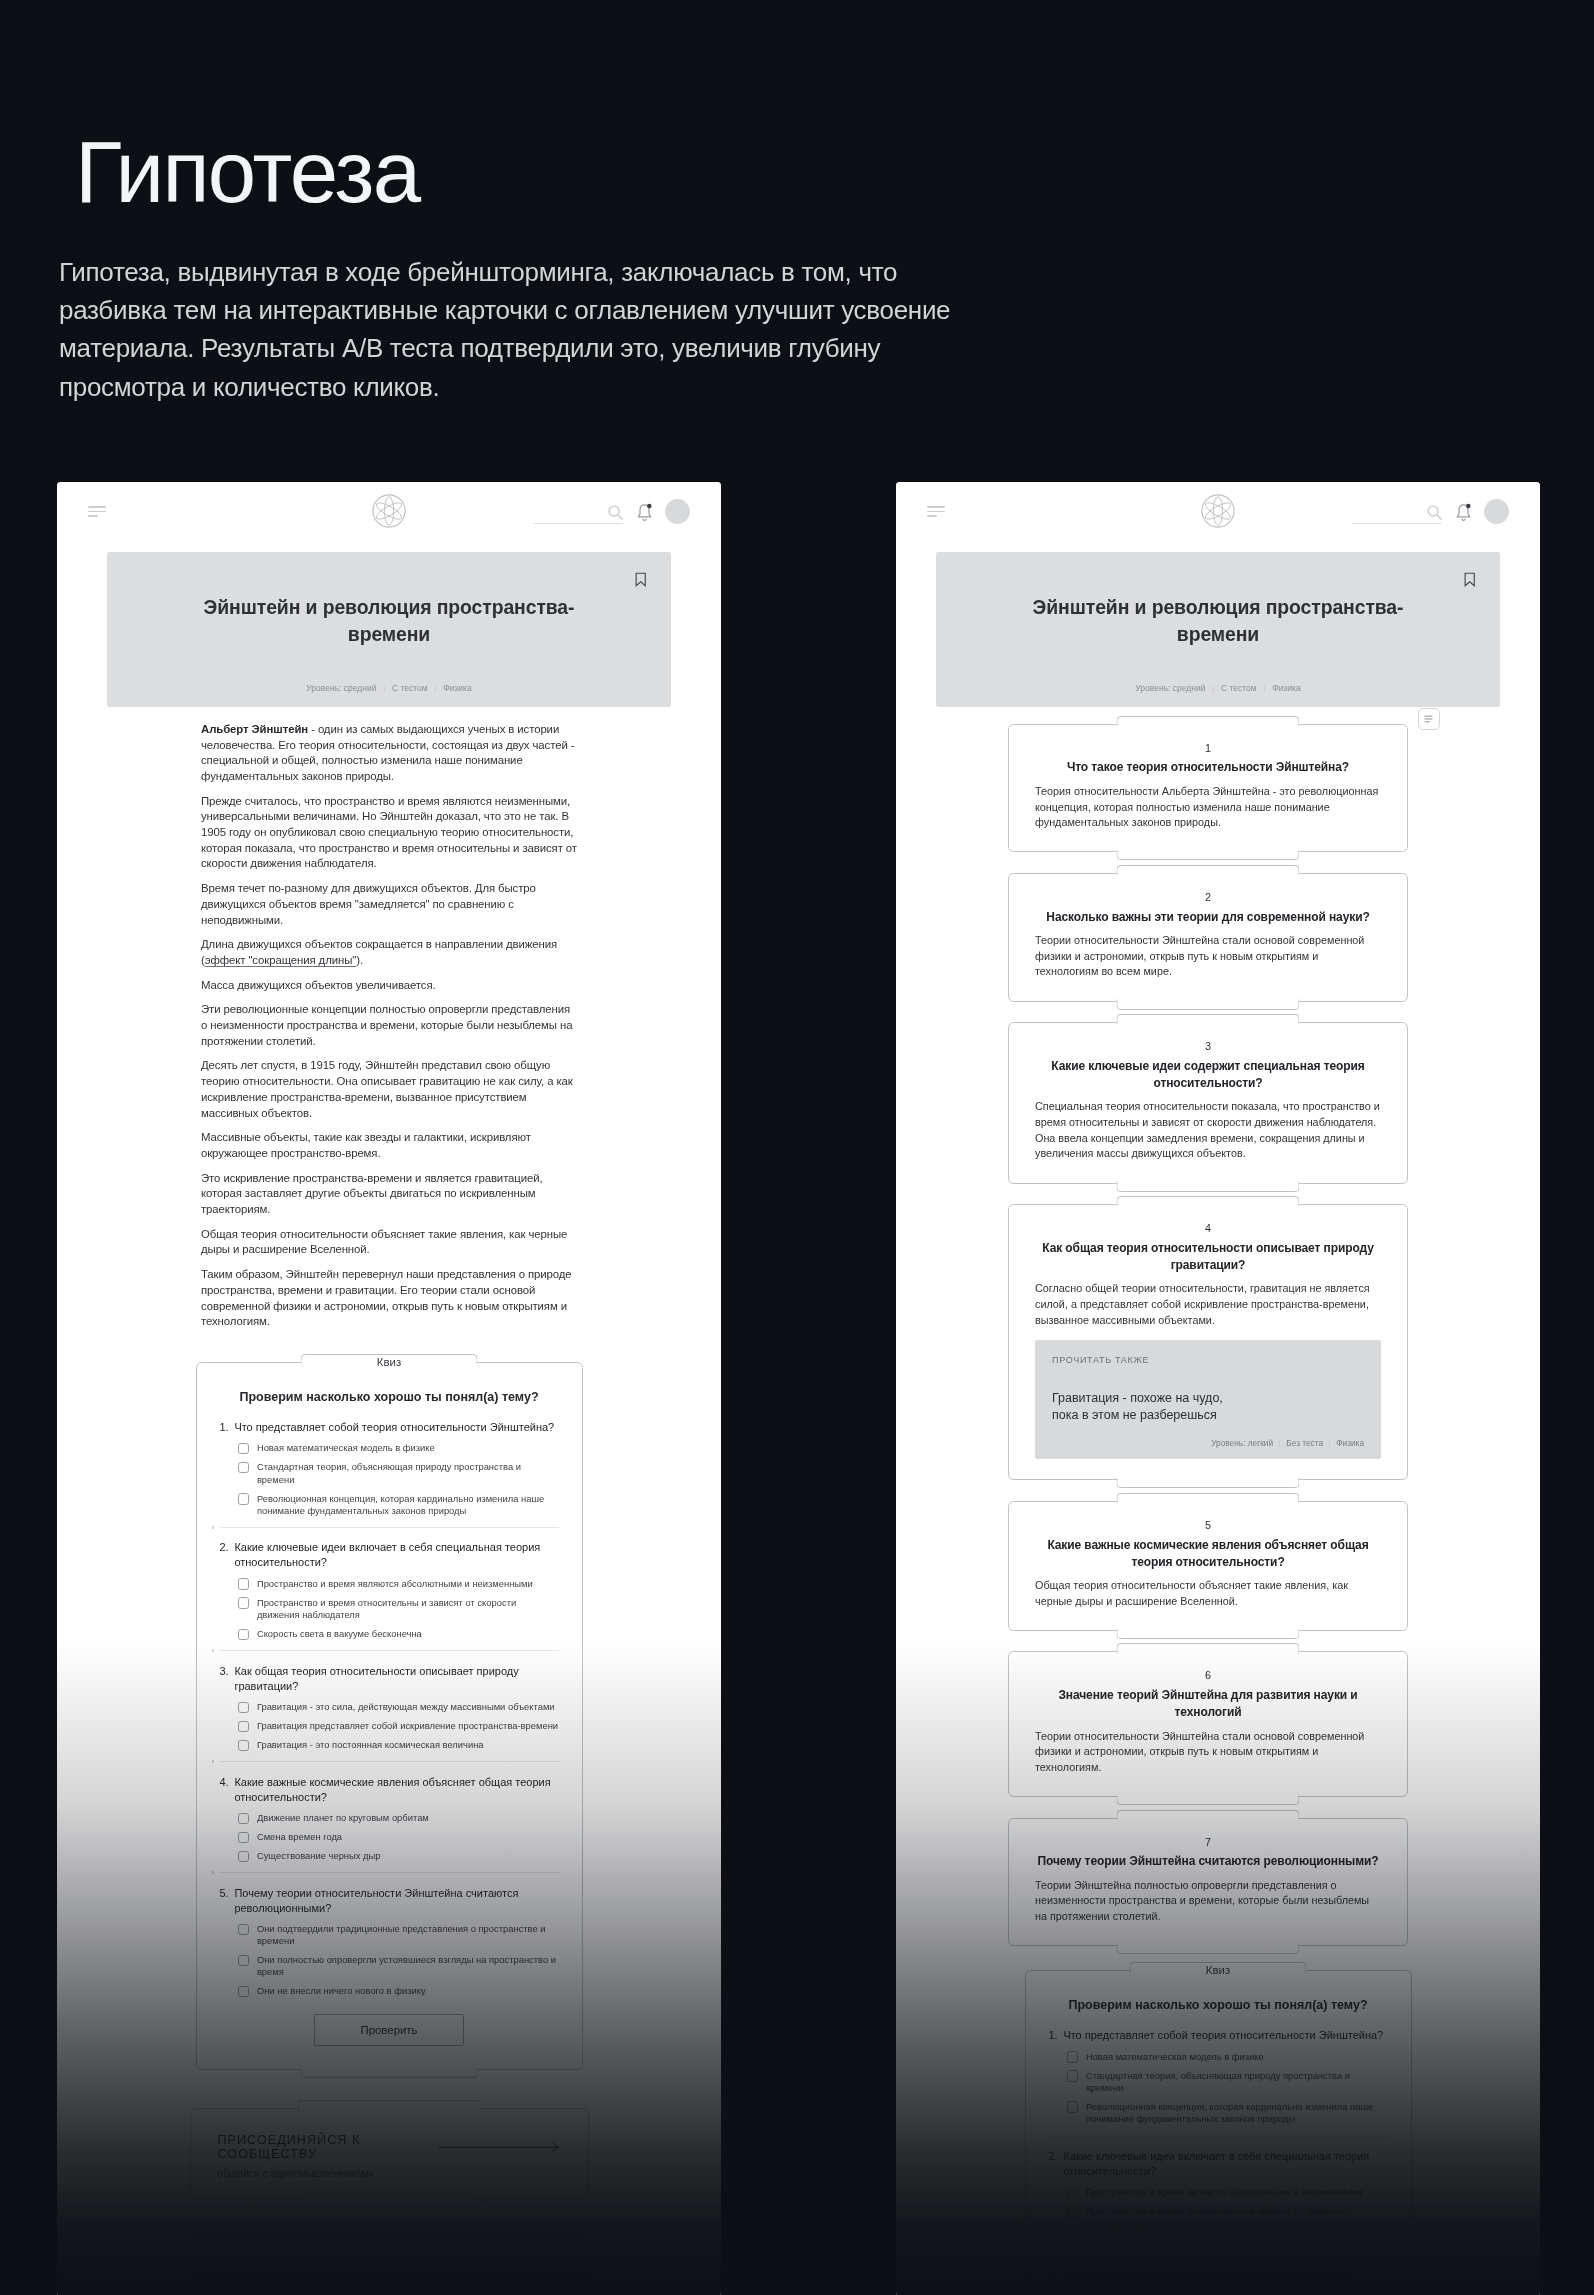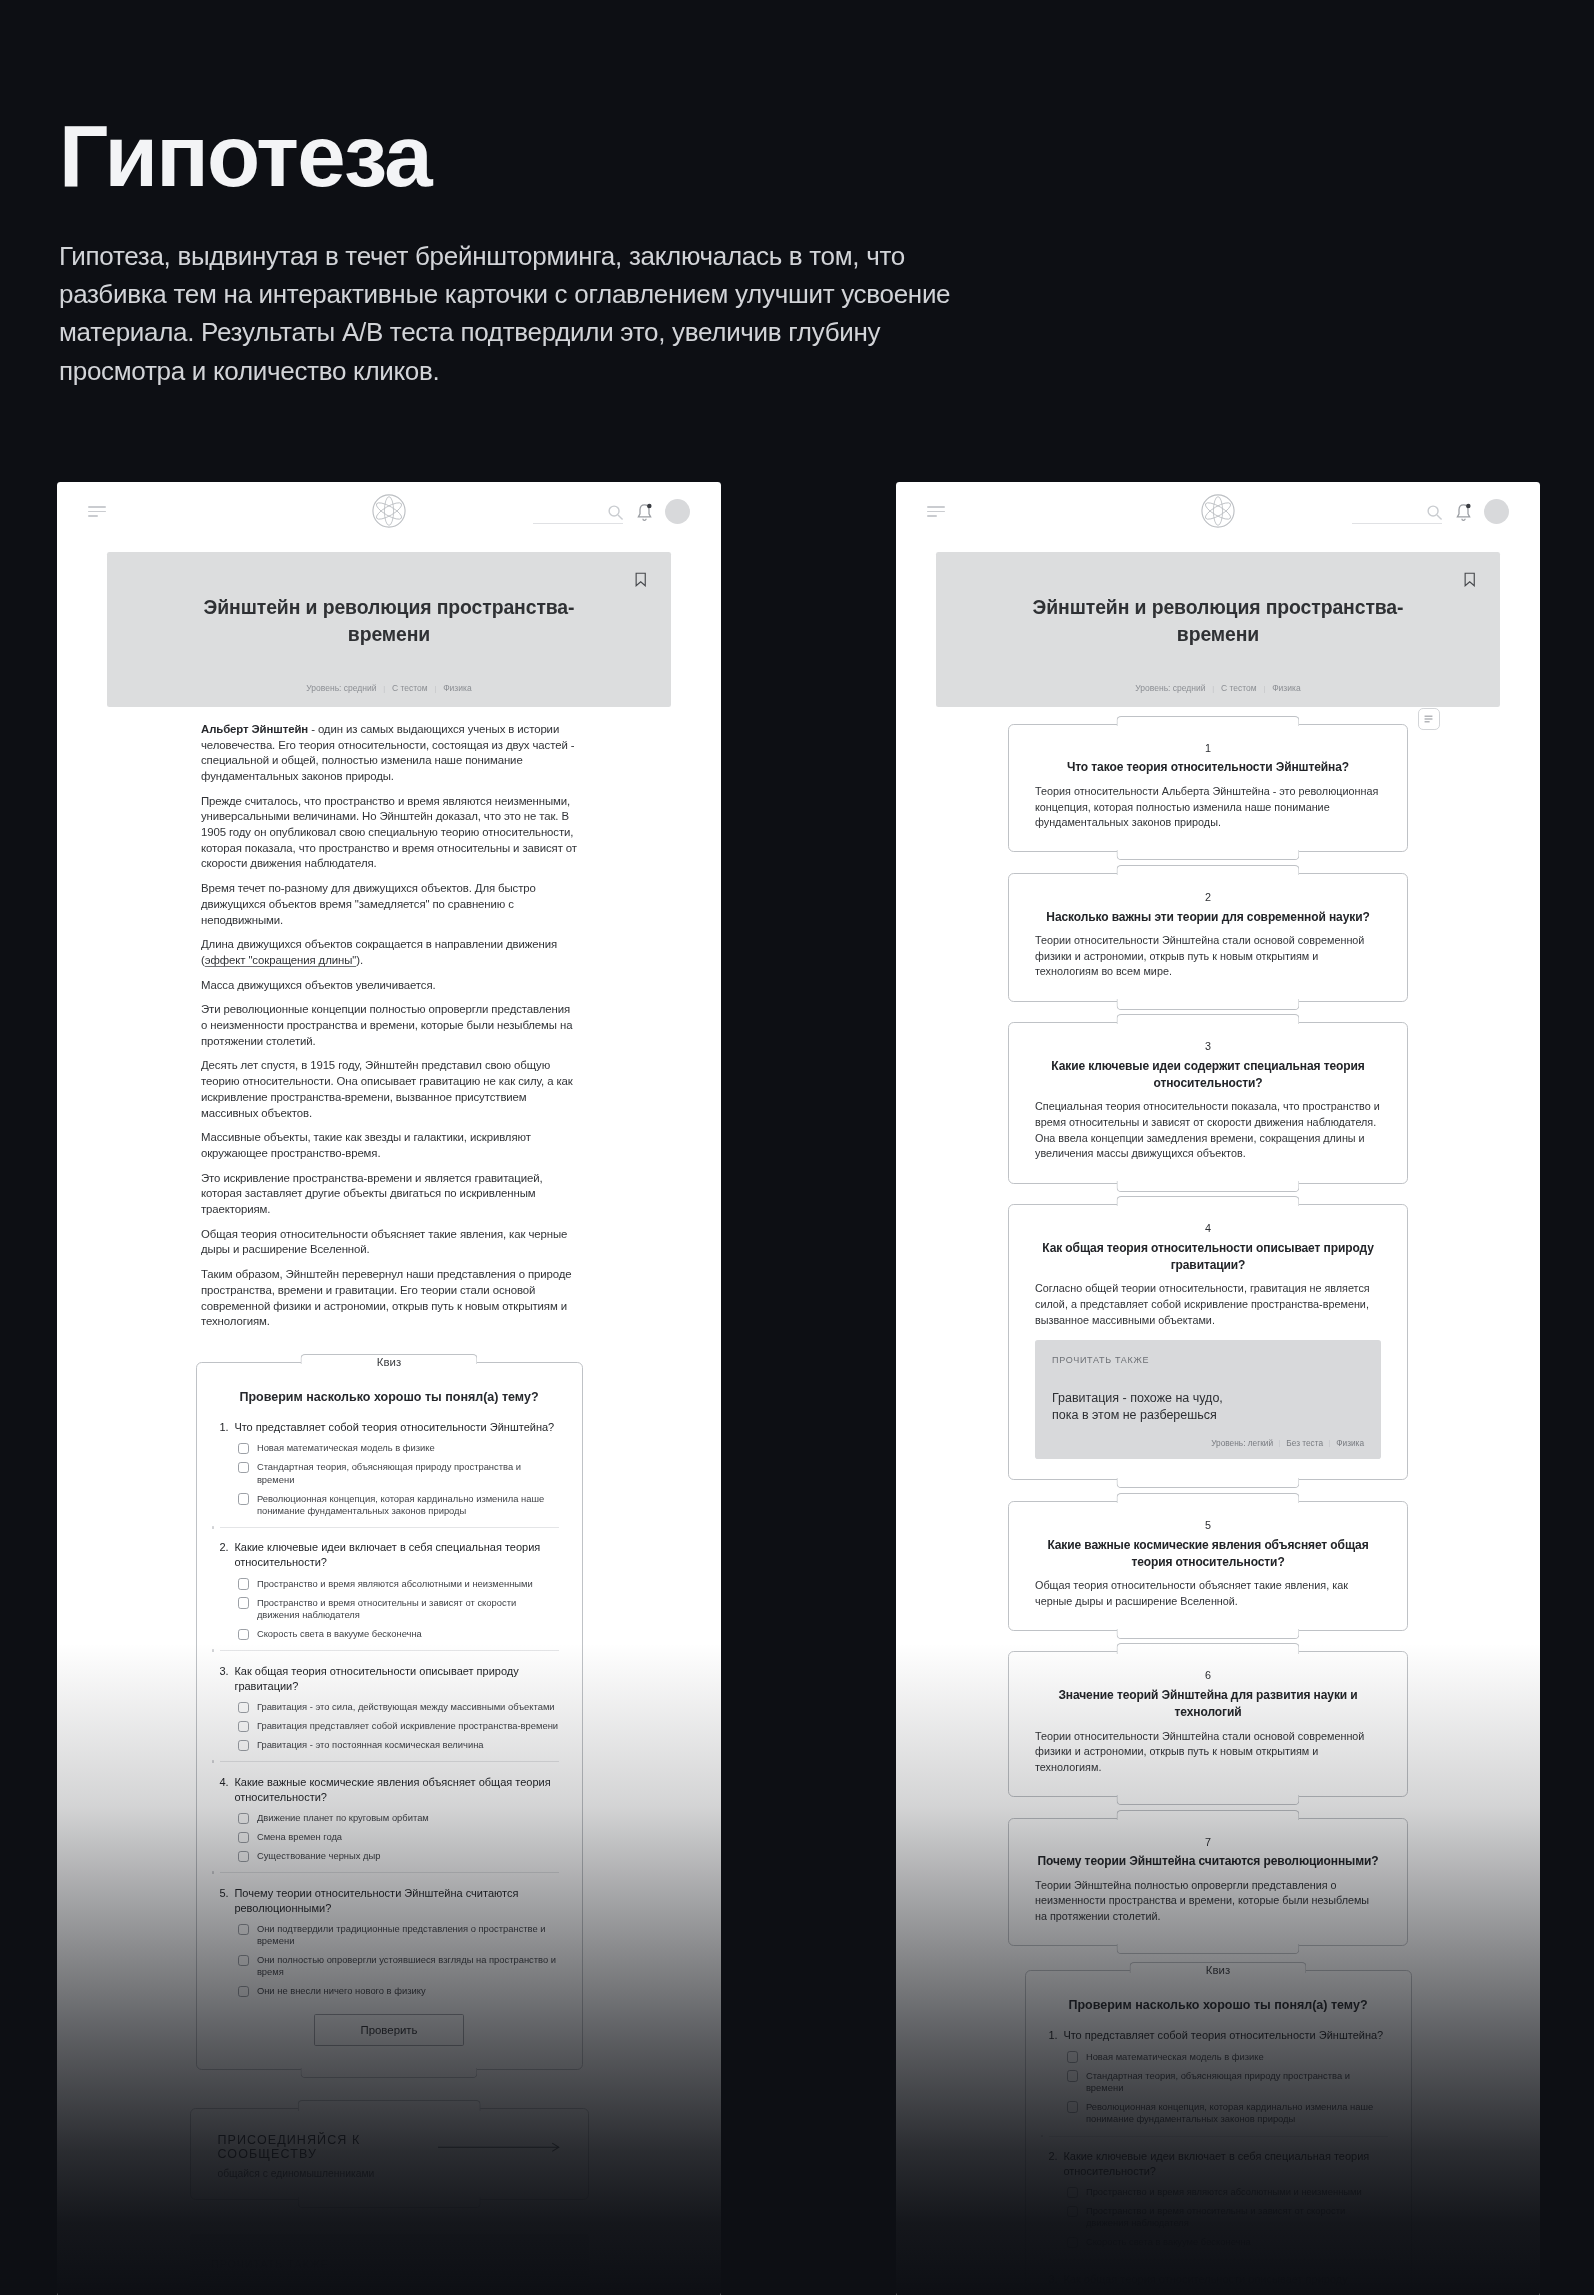--- a/index.html
+++ b/index.html
@@ -3,21 +3,21 @@
 <meta charset="utf-8">
 <style>
   html,body{margin:0;padding:0}
   body{
     width:1595px;height:2295px;position:relative;overflow:hidden;
     background:#0d0f14;
     font-family:"Liberation Sans","DejaVu Sans",sans-serif;
   }
   
   .intro{position:absolute;left:59px;top:106px;width:923px}
-  .intro h1{font-size:87px;font-weight:700;color:#f3f4f6;margin:0;letter-spacing:-1.7px}
+  .intro h1{font-size:87px;font-weight:400;color:#f3f4f6;margin:16px;letter-spacing:-1.7px}
   .intro p{margin:31px 0 0;font-size:26px;line-height:1.47;color:#d2d4d8;width:894px;letter-spacing:-0.3px}
 
   
   .mockup{position:absolute;top:482px;height:1814px;background:#ffffff;border-radius:3.4px;overflow:hidden}
   .mockup-left{left:57px;width:664px}
   .mockup-right{left:896px;width:644px}
   .fade{position:absolute;left:0;top:0;width:100%;height:100%;z-index:6;pointer-events:none;
     background:linear-gradient(180deg,rgba(13,15,20,0) 0%,rgba(13,15,20,0) 64%,rgba(13,15,20,0.18) 73%,
       rgba(13,15,20,0.45) 80%,rgba(13,15,20,0.68) 86%,rgba(13,15,20,0.88) 92%,rgba(13,15,20,0.97) 96%,#0d0f14 100%)}
 
@@ -90,21 +90,21 @@
   .rs-label{display:block;font-size:9px;letter-spacing:0.7px;color:#6d7075}
   .rs-title{margin-top:25px;font-size:12.5px;line-height:17.7px;color:#2c2e32;white-space:pre-line}
   .rs-meta{margin-top:12.5px;display:flex;justify-content:flex-end;align-items:center;gap:5.7px;font-size:8.3px;color:#797c81}
   .rs-meta .sep{font-size:6.8px}
 </style>
 </head>
 <body>
 
 <section class="intro">
   <h1>Гипотеза</h1>
-  <p>Гипотеза, выдвинутая в течет брейншторминга, заключалась в том, что разбивка тем на интерактивные карточки с оглавлением улучшит усвоение материала. Результаты А/В теста подтвердили это, увеличив глубину просмотра и количество кликов.</p>
+  <p>Гипотеза, выдвинутая в ходе брейншторминга, заключалась в том, что разбивка тем на интерактивные карточки с оглавлением улучшит усвоение материала. Результаты А/В теста подтвердили это, увеличив глубину просмотра и количество кликов.</p>
 </section>
 
 <div class="mockup mockup-left">
   <header class="mk-header">
     <div class="hamburger">
         <i></i>
         <i></i>
         <i></i>
       </div>
     <div class="logo">

